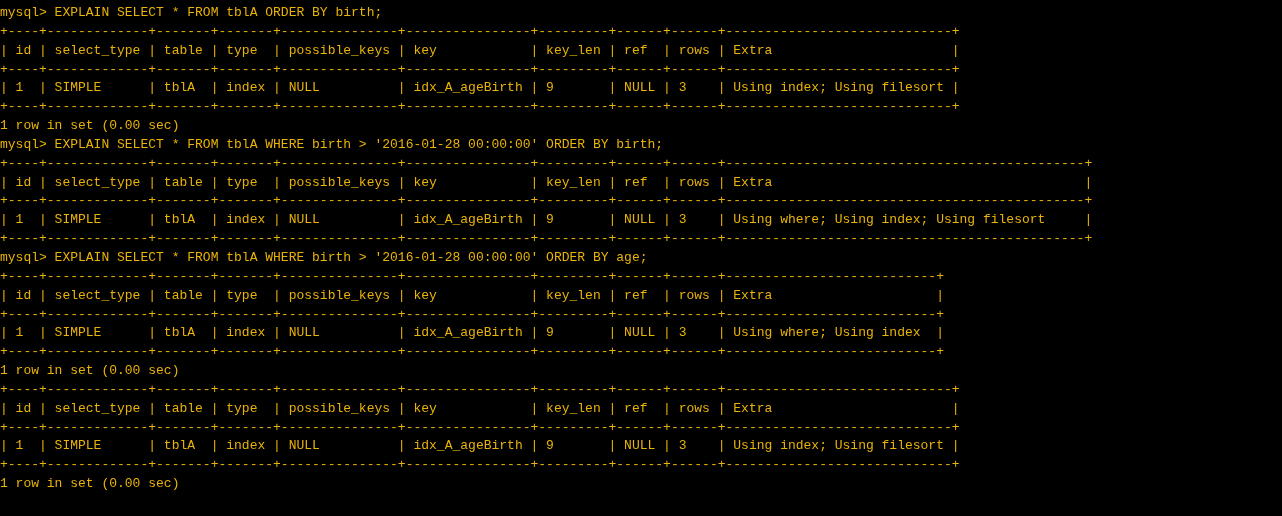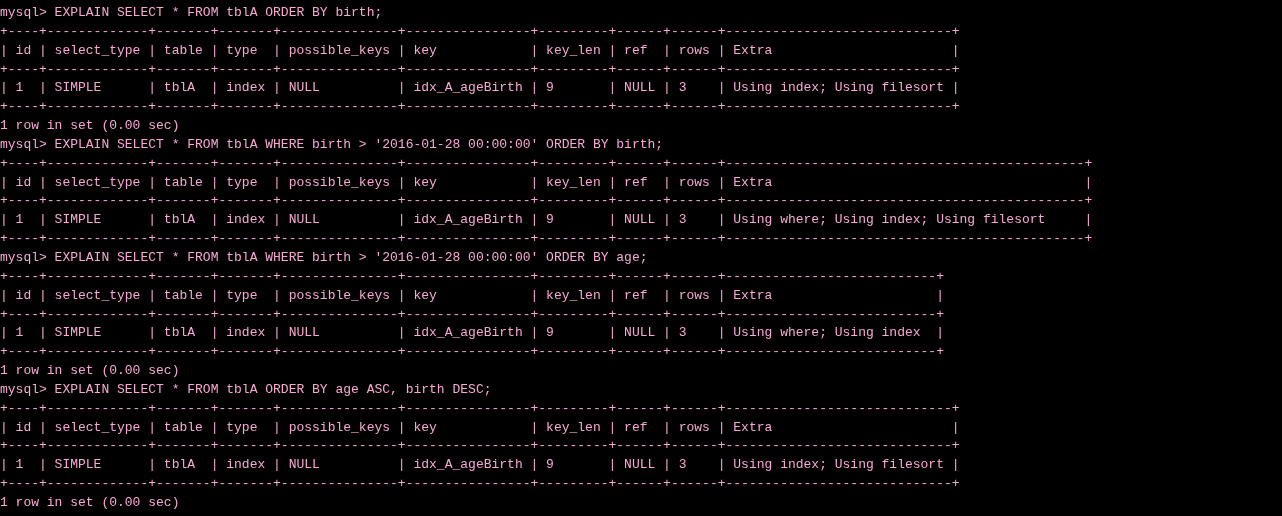--- a/index.html
+++ b/index.html
@@ -17,21 +17,21 @@
       overflow-x: auto;
     }
     .terminal {
       background-color: #000000;
       padding: 4px 0;
       width: 100%;
     }
     .line {
       white-space: pre;
       line-height: 1.45;
-      color: #f9a8d4;
+      color: #eab308;
       display: block;
     }
   </style>
 </head>
 <body>
 
 <div class="terminal" id="terminal-container">
 <span class="line">mysql&gt; EXPLAIN SELECT * FROM tblA ORDER BY birth;</span>
     <span class="line">+----+-------------+-------+-------+---------------+----------------+---------+------+------+-----------------------------+</span>
     <span class="line">| id | select_type | table | type  | possible_keys | key            | key_len | ref  | rows | Extra                       |</span>
@@ -48,20 +48,19 @@
     <span class="line">+----+-------------+-------+-------+---------------+----------------+---------+------+------+----------------------------------------------+</span>
     <span class="line"></span>
     <span class="line">mysql&gt; EXPLAIN SELECT * FROM tblA WHERE birth &gt; '2016-01-28 00:00:00' ORDER BY age;</span>
     <span class="line">+----+-------------+-------+-------+---------------+----------------+---------+------+------+---------------------------+</span>
     <span class="line">| id | select_type | table | type  | possible_keys | key            | key_len | ref  | rows | Extra                     |</span>
     <span class="line">+----+-------------+-------+-------+---------------+----------------+---------+------+------+---------------------------+</span>
     <span class="line">| 1  | SIMPLE      | tblA  | index | NULL          | idx_A_ageBirth | 9       | NULL | 3    | Using where; Using index  |</span>
     <span class="line">+----+-------------+-------+-------+---------------+----------------+---------+------+------+---------------------------+</span>
     <span class="line">1 row in set (0.00 sec)</span>
     <span class="line"></span>
-    <span class="line">mysql&gt; EXPLAIN SELECT * FROM tblA ORDER BY age ASC, birth DESC;</span>
     <span class="line">+----+-------------+-------+-------+---------------+----------------+---------+------+------+-----------------------------+</span>
     <span class="line">| id | select_type | table | type  | possible_keys | key            | key_len | ref  | rows | Extra                       |</span>
     <span class="line">+----+-------------+-------+-------+---------------+----------------+---------+------+------+-----------------------------+</span>
     <span class="line">| 1  | SIMPLE      | tblA  | index | NULL          | idx_A_ageBirth | 9       | NULL | 3    | Using index; Using filesort |</span>
     <span class="line">+----+-------------+-------+-------+---------------+----------------+---------+------+------+-----------------------------+</span>
     <span class="line">1 row in set (0.00 sec)</span>
   </div>
 
 </body></html>

